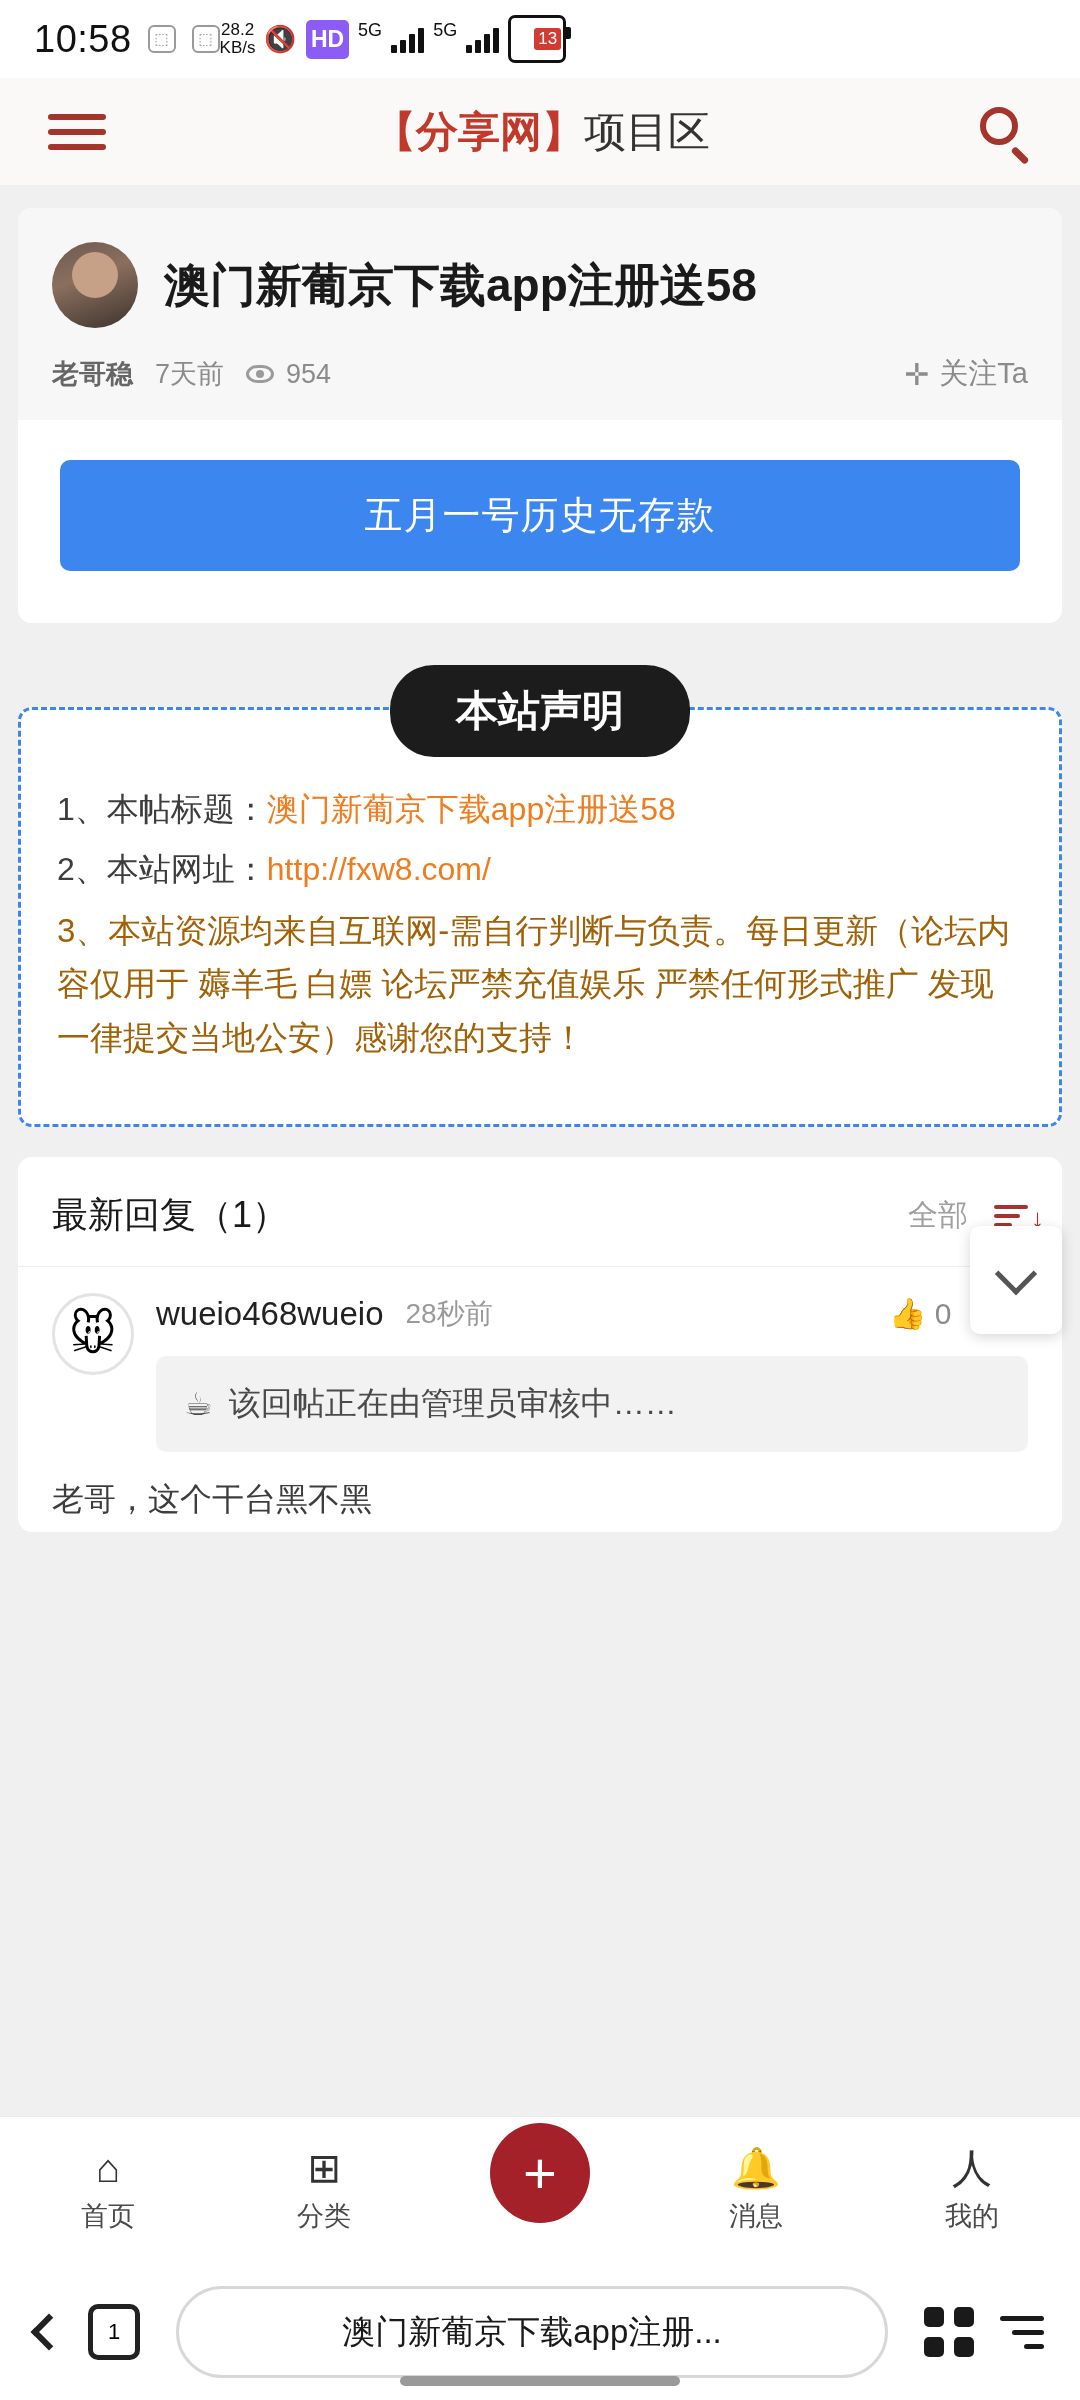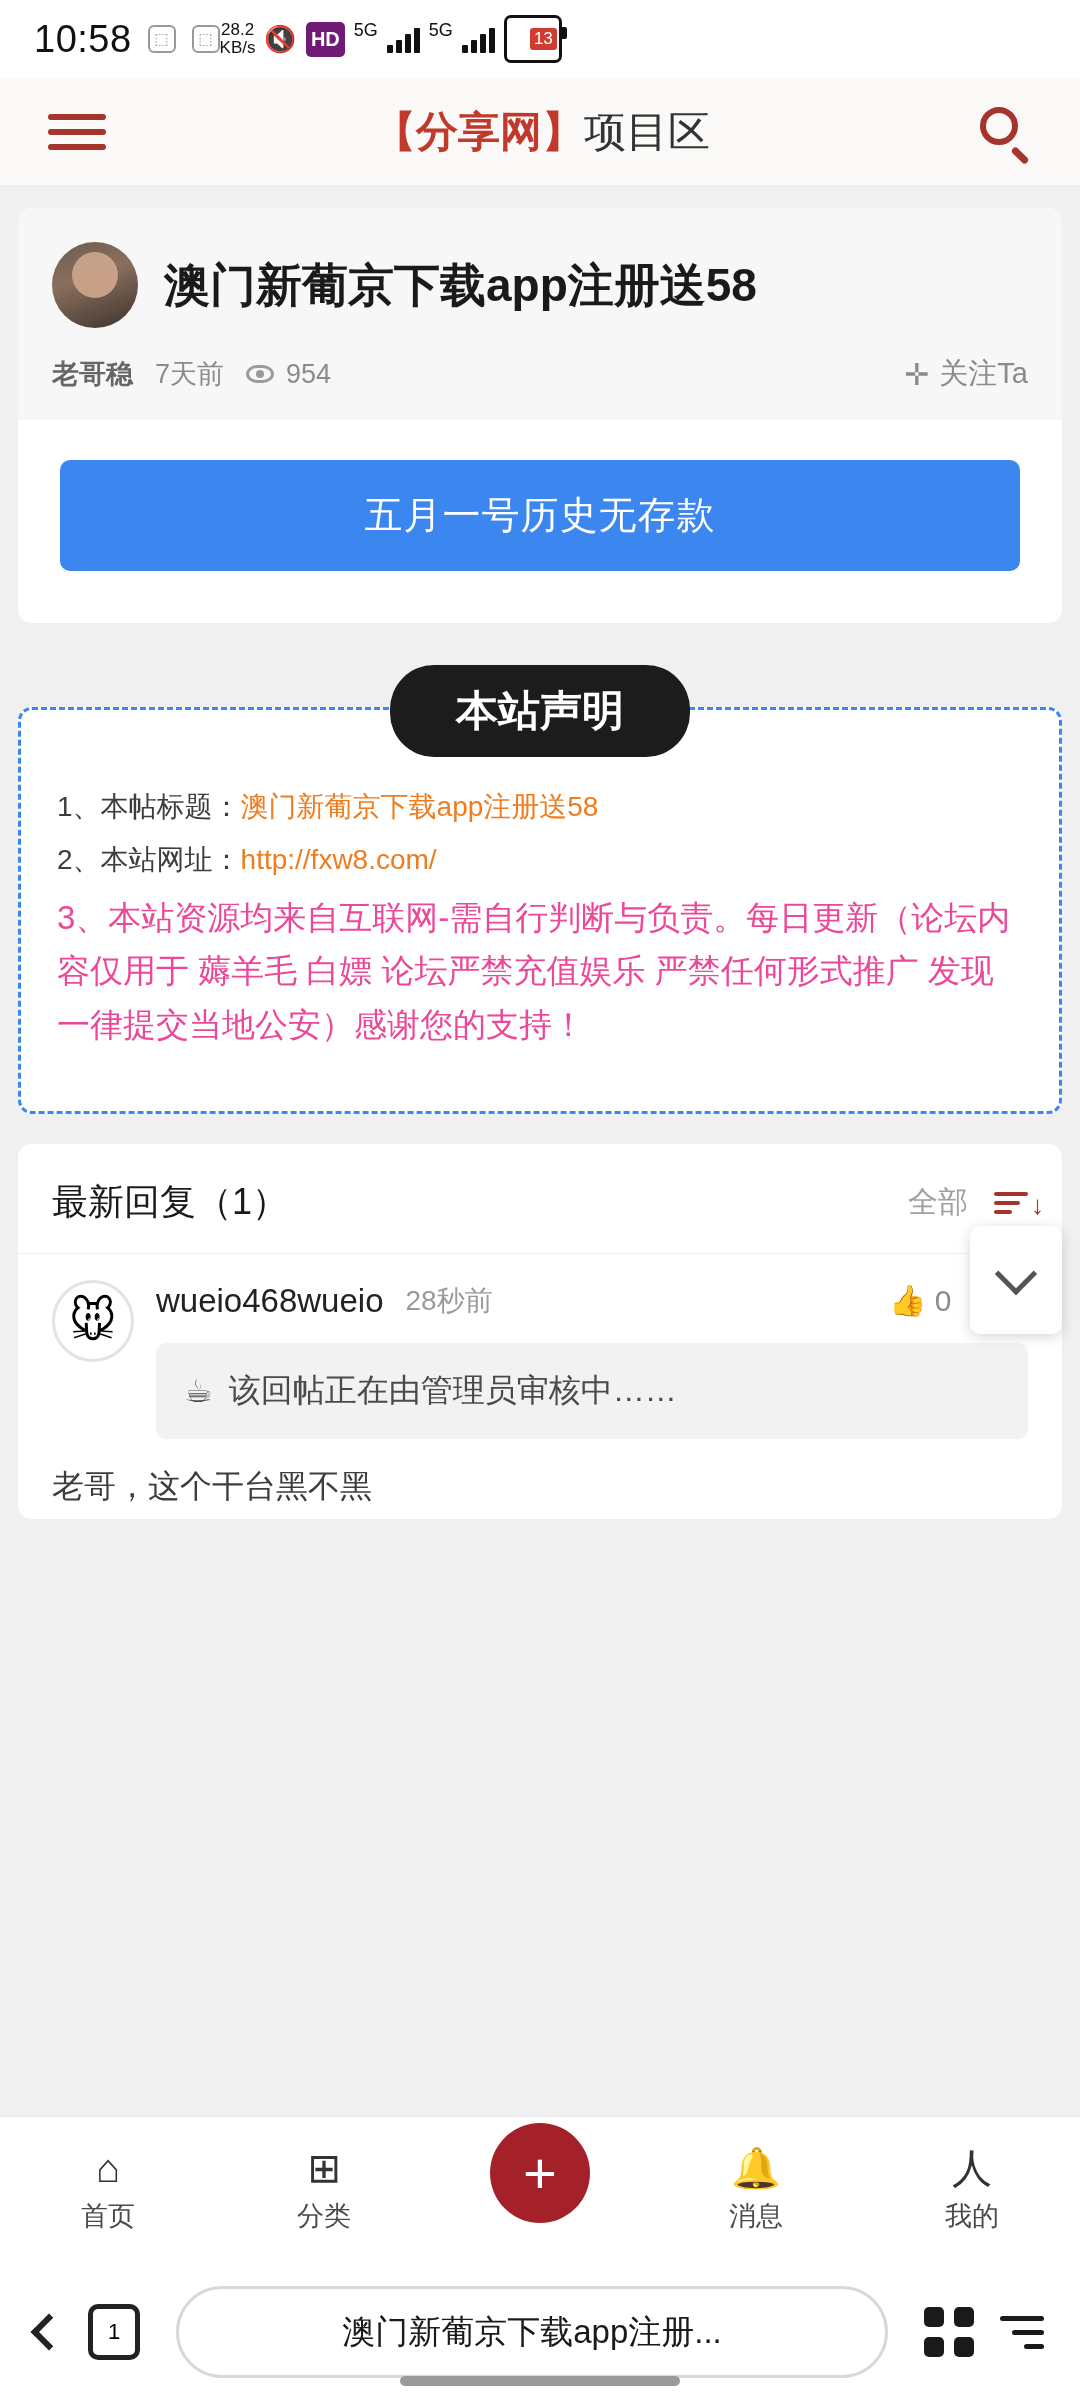--- a/index.html
+++ b/index.html
@@ -19,21 +19,21 @@
   .sb-left { display: flex; align-items: center; gap: 16px; }
   .sb-time { font-size: 38px; color: #111; letter-spacing: 0.5px; }
   .sb-sqicon {
     width: 28px; height: 28px; border: 2px solid #9a9a9a; border-radius: 6px;
     display: flex; align-items: center; justify-content: center;
     font-size: 15px; color: #8a8a8a;
   }
   .sb-right { display: flex; align-items: center; gap: 9px; }
   .sb-kbs { font-size: 17px; line-height: 1.05; text-align: center; color: #111; }
   .sb-mute { font-size: 26px; color: #111; }
-  .sb-hd { background: #701a75; color: #fff; font-size: 20px; font-weight: bold;
+  .sb-hd { background: #8b5cf6; color: #fff; font-size: 23px; font-weight: bold;
            border-radius: 5px; padding: 6px 5px; }
   .sb-5g { font-size: 18px; color: #111; position: relative; top: -9px; }
   .bars { display: flex; align-items: flex-end; gap: 3px; height: 28px; }
   .bars i { display: block; width: 6px; background: #111; border-radius: 1px; }
   .bars i:nth-child(1){height:8px}.bars i:nth-child(2){height:13px}
   .bars i:nth-child(3){height:19px}.bars i:nth-child(4){height:25px}
   .sb-batt {
     width: 58px; height: 48px; border: 3px solid #111; border-radius: 7px;
     display: flex; align-items: center; justify-content: flex-end; position: relative;
     padding: 2px;
@@ -88,23 +88,23 @@
   .statement-wrap { margin: 42px 18px 0 18px; position: relative; padding-top: 42px; }
   .statement-pill {
     position: absolute; top: 0; left: 50%; transform: translateX(-50%);
     background:#1c1c1c; color:#fff; font-size: 42px; font-weight:bold;
     border-radius: 44px; padding: 18px 66px; z-index: 3; white-space: nowrap;
   }
   .statement-box {
     border: 3px dashed #3c86f0; border-radius: 14px; background:#fff;
     padding: 74px 36px 60px 36px;
   }
-  .st-line { font-size: 28px; color:#3d3d3d; line-height: 1.62; margin-bottom: 8px; }
+  .st-line { font-size: 32px; color:#3d3d3d; line-height: 1.62; margin-bottom: 8px; }
   .st-line .hl { color:#f07c1e; }
-  .st-para { font-size: 33px; color:#ec4899; line-height: 1.62; }
+  .st-para { font-size: 33px; color:#a16207; line-height: 1.62; }
 
   
   .replies { background:#fff; margin: 30px 18px 0 18px; border-radius: 14px; padding: 0 0 10px 0; }
   .rep-head {
     display:flex; align-items:center; padding: 34px 34px 26px 34px; border-bottom: 1px solid #efefef;
   }
   .rep-title { font-size: 36px; color:#1a1a1a; font-weight:bold; }
   .rep-title span { font-weight: normal; }
   .rep-filter { margin-left:auto; display:flex; align-items:center; gap: 26px; color:#a0a0a0; font-size:30px; }
   .sorticon { display:flex; flex-direction:column; gap:5px; position:relative; }

